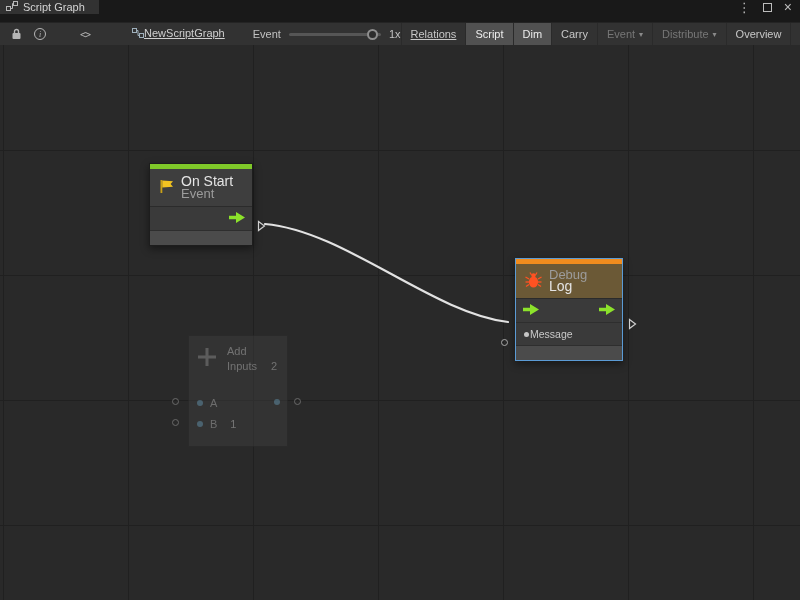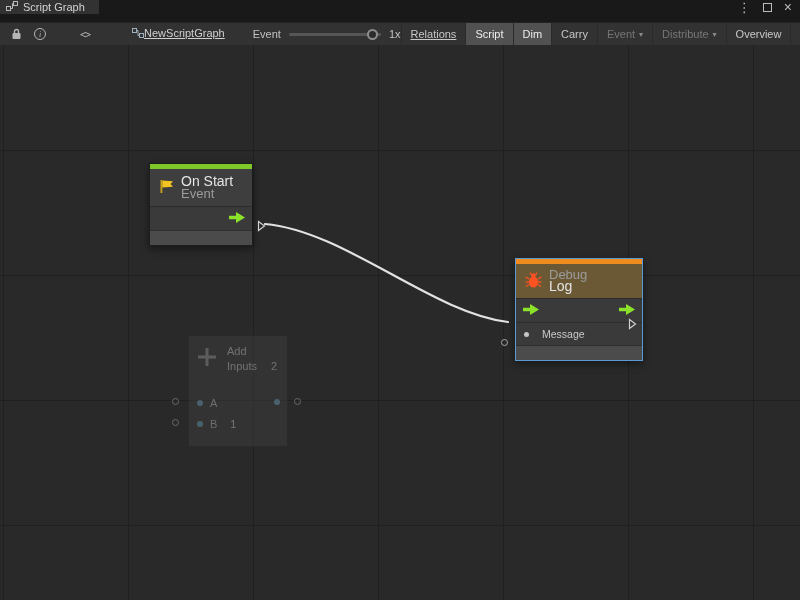--- a/index.html
+++ b/index.html
@@ -62,21 +62,21 @@
   .strip.orange { background:#f08c1e; }
   .nheader { display:flex; align-items:center; gap:6px; padding:6px 8px 7px 8px;
     background:#3e3e3e; border-bottom:1px solid #2b2b2b; }
   .nheader.debug { background:#6b5936; padding:5px 8px; }
   .ntitle { color:#e4e4e4; font-size:14px; line-height:13px; }
   .nsub { color:#9c9c9c; font-size:13px; line-height:11px; }
   .trig-row { height:24px; display:flex; align-items:center; padding:0 7px;
     border-bottom:1px solid #2e2e2e; }
   .trig-row.both { justify-content:space-between; }
   .trig-row.right { justify-content:flex-end; }
-  .msg-row { height:23px; display:flex; align-items:center; gap:13px; padding:0 8px;
+  .msg-row { height:23px; display:flex; align-items:center; gap:1px; padding:0 8px;
     color:#c9c9c9; font-size:10.5px; border-bottom:1px solid #2e2e2e; }
   .msg-dot { width:5px; height:5px; border-radius:50%; background:#c6c6c6; flex:0 0 5px; }
   .nfooter { height:14px; background:#4b4b4b; }
   .node.selected { border:1px solid #5b9bd5; }
 
   
   .ext-circle { position:absolute; z-index:2; width:7px; height:7px; border-radius:50%;
     border:1px solid #a9a9a9; background:transparent; }
   .ext-tri { position:absolute; z-index:2; }
 
@@ -194,21 +194,21 @@
       </div>
       <div class="nfooter"></div>
     </div>
 
     <span class="ext-tri" style="left:257px; top:173px;">
       <svg width="9" height="12" viewBox="0 0 9 12">
         <path d="M1.5 1.5 L7.5 6 L1.5 10.5 Z" fill="none" stroke="#d0d0d0" stroke-width="1.2"></path>
       </svg>
     </span>
 
-    <div class="node selected" style="left:515px; top:213px; width:128px;">
+    <div class="node selected" style="left:515px; top:213px; width:108px;">
       <div class="strip orange"></div>
       <div class="nheader debug">
         <span>
           <svg width="19" height="18" viewBox="0 0 19 18">
             <g stroke="#ff5222" stroke-width="1.3" fill="none">
               <path d="M5 8 L1.5 6"></path>
                 <path d="M5 11 L1.5 11"></path>
                 <path d="M5 13.5 L2 15.5"></path>
               <path d="M14 8 L17.5 6"></path>
                 <path d="M14 11 L17.5 11"></path>

